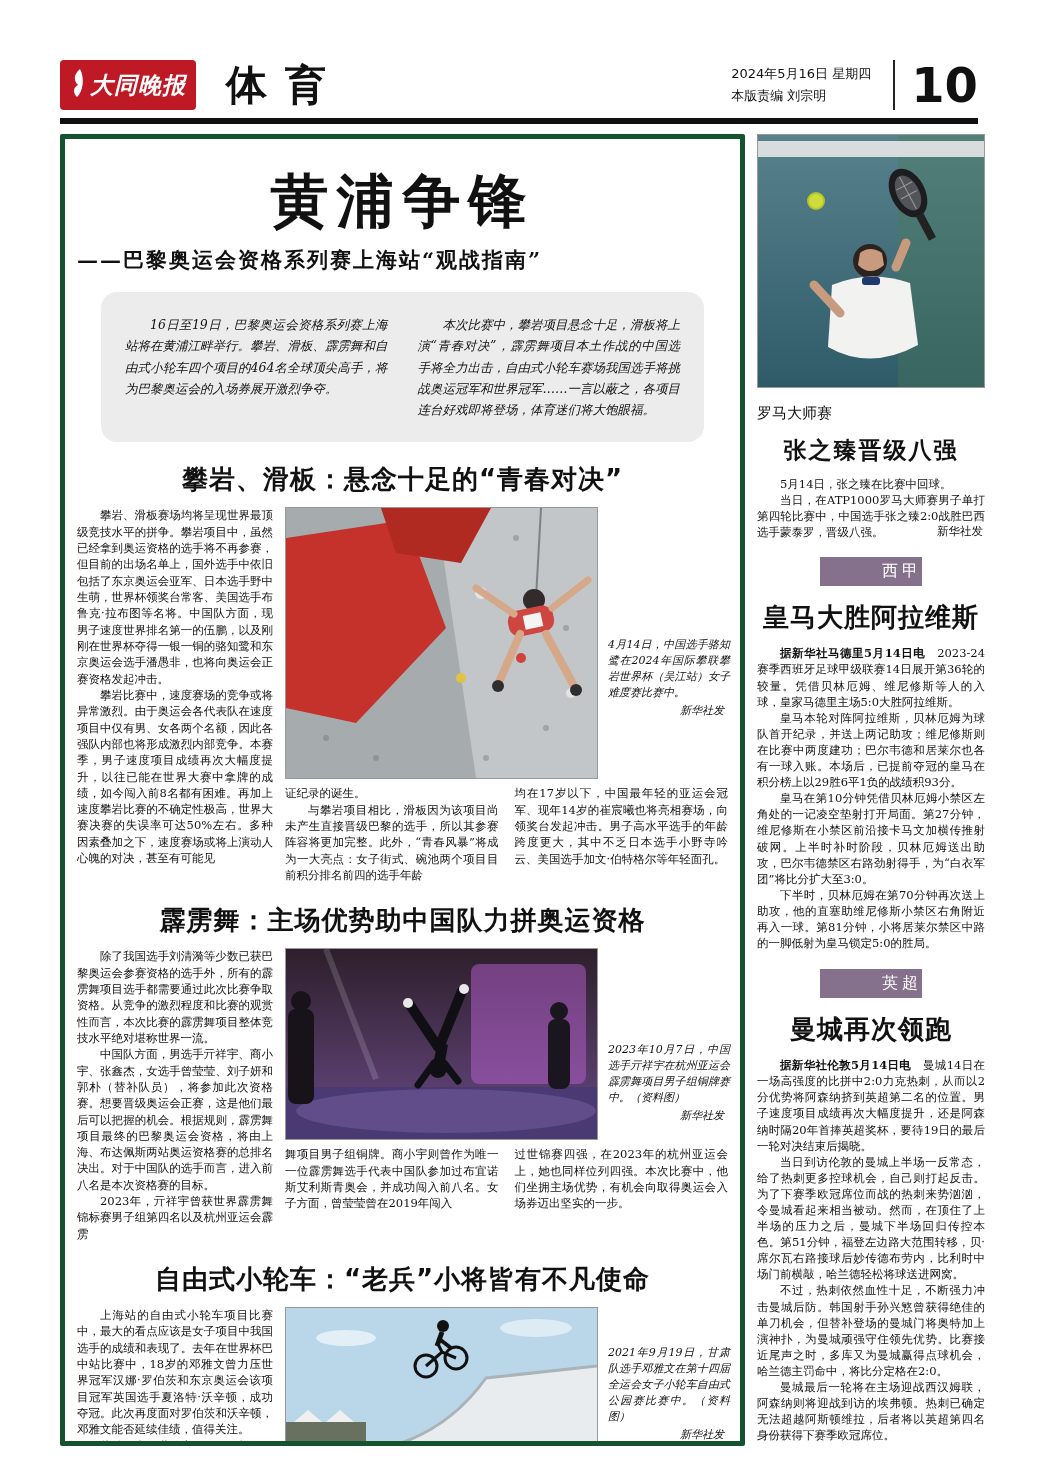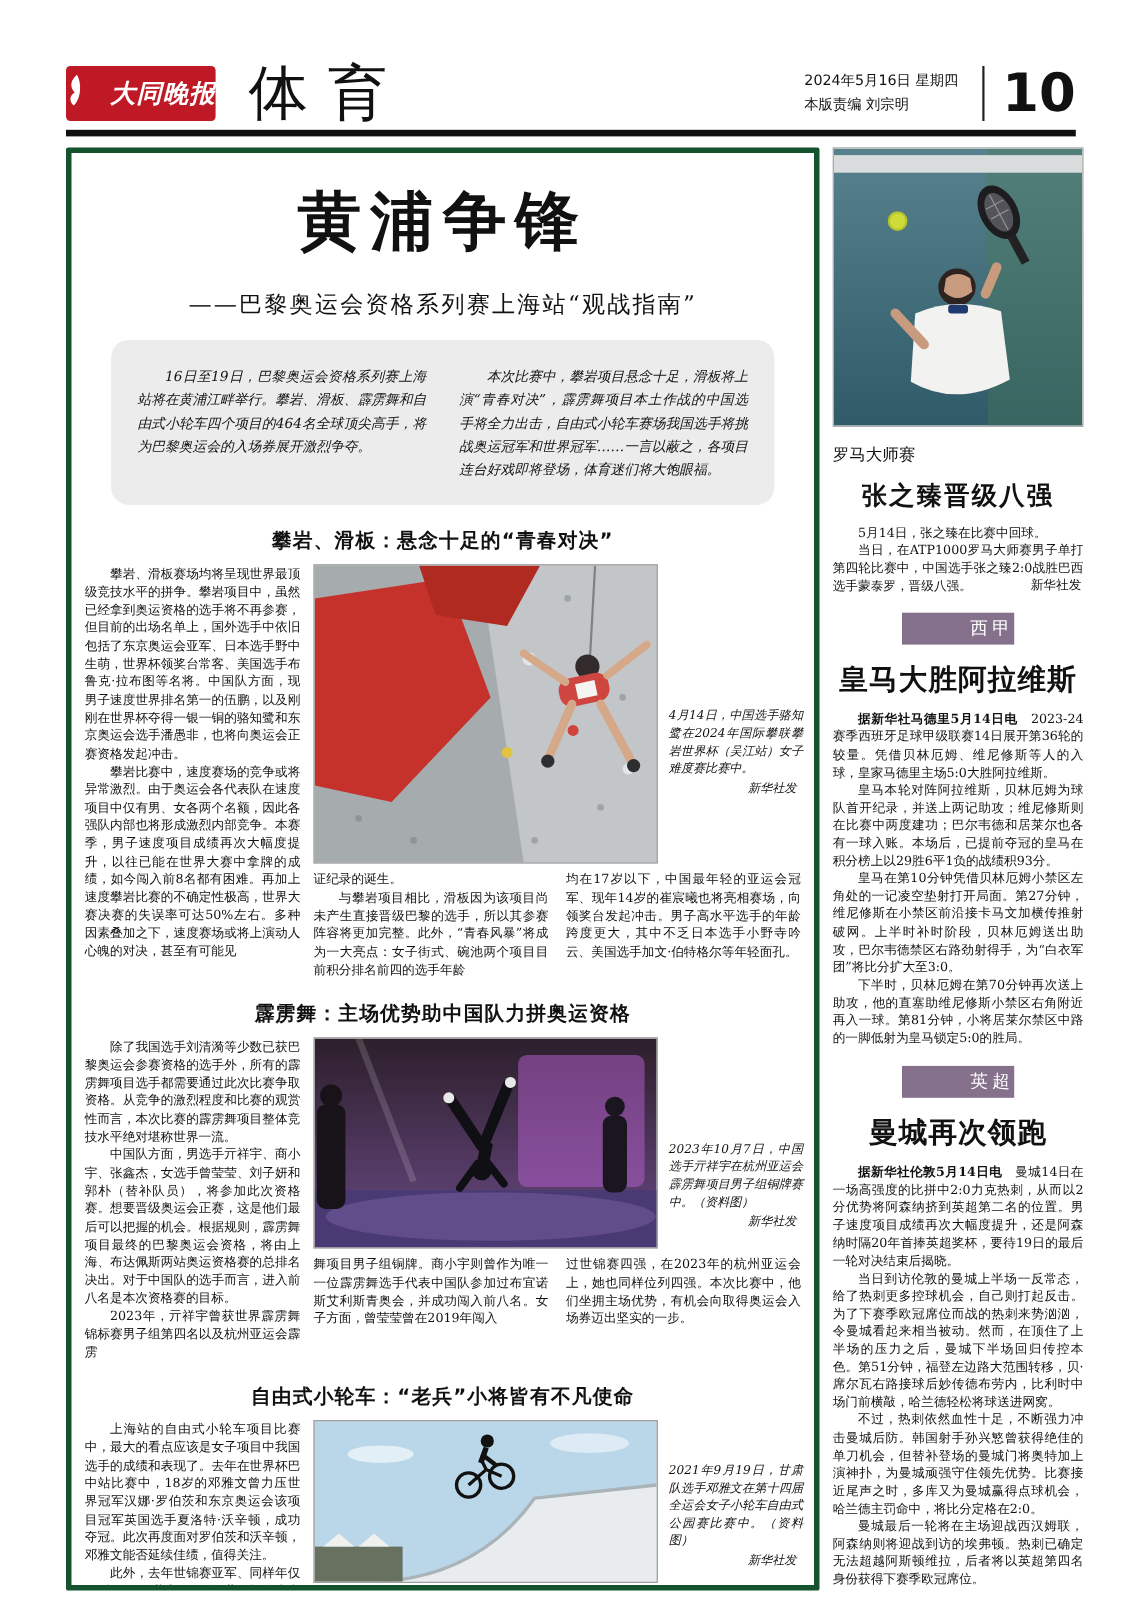--- a/index.html
+++ b/index.html
@@ -3,47 +3,47 @@
 <meta charset="utf-8">
 <style>
   * { margin:0; padding:0; box-sizing:border-box; }
   body { background:#fff; }
   .page { width:1038px; height:1476px; background:#fff; position:relative; overflow:hidden;
           font-family:"DejaVu Serif","Liberation Serif",serif; color:#111; }
 
   
   .header { display:flex; align-items:center; margin:58px 60px 0 60px; height:54px; }
   .logo { width:136px; height:50px; background:#c01926; border-radius:4px; color:#fff;
-          display:flex; align-items:center; justify-content:space-between; gap:4px;
+          display:flex; align-items:center; justify-content:center; gap:4px;
           font-style:italic; font-weight:bold; font-size:23px; letter-spacing:1px;
           font-family:"DejaVu Sans","Liberation Sans",sans-serif; }
-  .section-title { font-size:54px; font-weight:400; letter-spacing:18px; margin-left:30px;
+  .section-title { font-size:41px; font-weight:700; letter-spacing:18px; margin-left:30px;
           font-family:"DejaVu Sans","Liberation Sans",sans-serif; }
   .header-right { margin-left:auto; display:flex; align-items:center; }
   .date-block { font-size:13px; line-height:1.7; font-family:"DejaVu Sans","Liberation Sans",sans-serif; }
   .v-divider { width:2px; height:50px; background:#222; margin:0 16px 0 22px; }
   .page-num { font-size:48px; font-weight:bold; font-family:"DejaVu Sans","Liberation Sans",sans-serif; }
   .black-bar { height:6px; background:#101010; margin:6px 60px 0 60px; }
 
   
   .content { display:flex; margin:10px 53px 0 60px; gap:12px; }
   .main-box { width:685px; height:1312px; border:5px solid #14532d; border-radius:2px;
               padding:10px 12px; overflow:hidden; background:#fff; flex:none; }
   .sidebar { width:228px; flex:none; }
 
   
   .main-title { text-align:center; font-size:58px; font-weight:900; letter-spacing:8px; margin-top:14px;
                 font-family:"DejaVu Sans","Liberation Sans",sans-serif; }
-  .main-subtitle { text-align:center; font-size:21px; margin-top:22px; letter-spacing:2px; font-weight:normal; }
+  .main-subtitle { text-align:left; font-size:21px; margin-top:5px; letter-spacing:2px; font-weight:bold; }
   .intro-box { background:#ececec; border-radius:16px; margin:18px 24px 0 24px; padding:22px 24px;
                column-count:2; column-gap:30px; font-style:italic; font-size:12.5px; line-height:1.7;
                text-align:justify; }
   .intro-box p { text-indent:2em; }
 
-  .sec-heading { text-align:center; font-size:18px; font-weight:900; letter-spacing:1px; margin:20px 0 10px;
+  .sec-heading { text-align:center; font-size:26px; font-weight:900; letter-spacing:1px; margin:20px 0 10px;
                  font-family:"DejaVu Sans","Liberation Sans",sans-serif; }
   .sec-body { display:flex; gap:12px; }
   .col-left { width:196px; flex:none; }
   .sec-right { flex:1; min-width:0; }
   .photo-row { display:flex; gap:10px; }
   .photo { flex:none; border:1px solid #999; background:#ccc; overflow:hidden; }
   .photo svg { display:block; }
   .cap-col { width:122px; flex:none; }
   .caption { font-size:11px; font-style:italic; line-height:1.45; text-align:justify; }
   .credit { font-size:11px; font-style:italic; text-align:right; padding-right:6px; margin-top:2px; }

